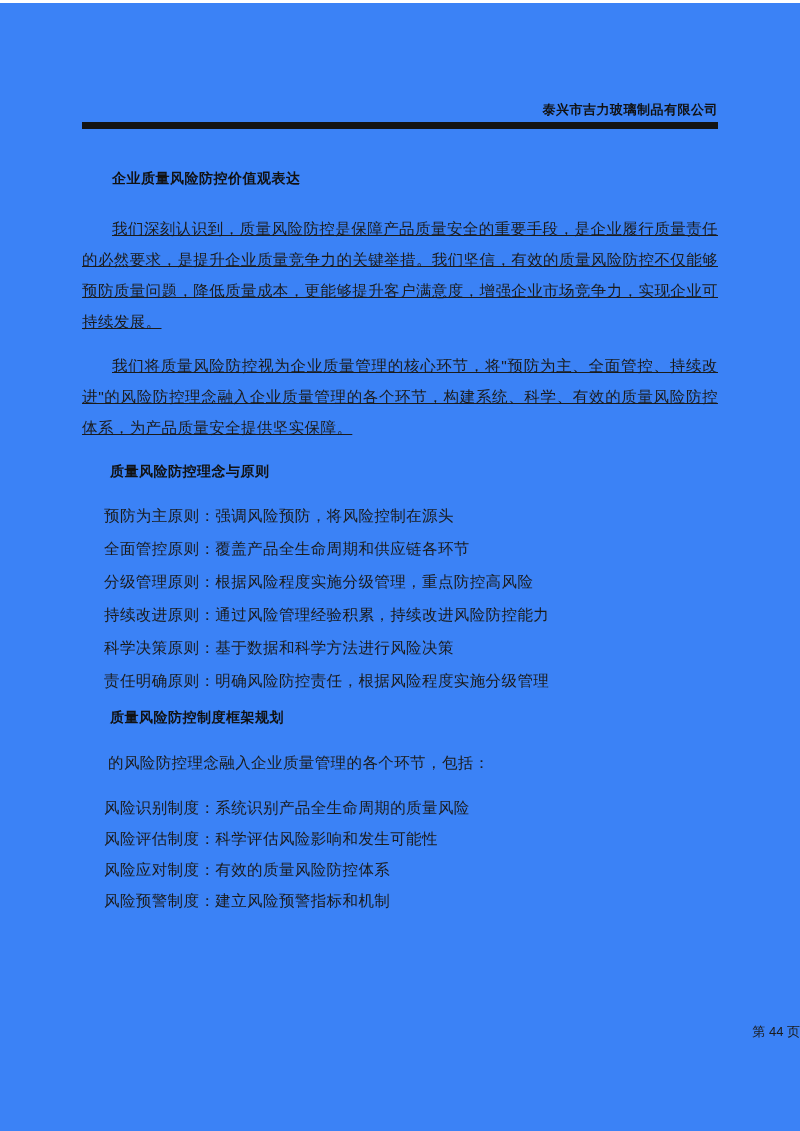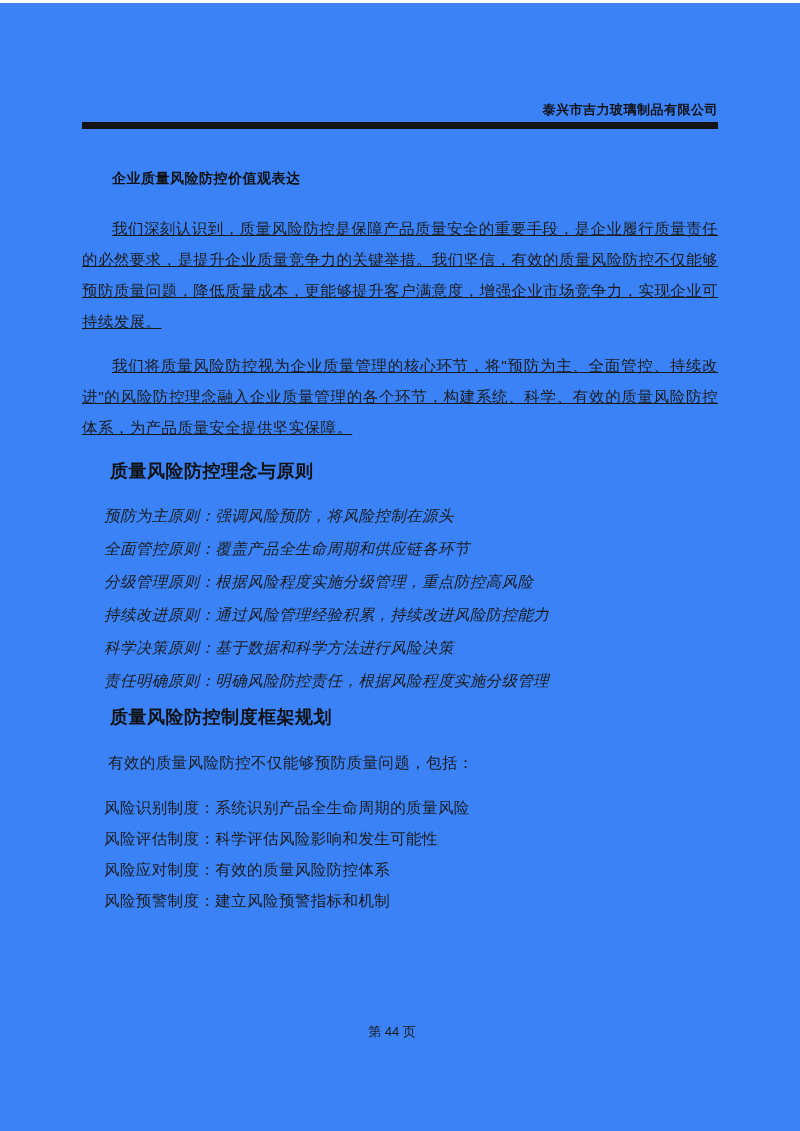--- a/index.html
+++ b/index.html
@@ -50,42 +50,42 @@
   .para {
     text-align: justify;
     text-indent: 30px;
     text-decoration: underline;
   }
   .para-1 { margin-top: 21px; }
   .para-2 { margin-top: 13px; }
   .section-heading {
     margin: 0;
     padding-left: 28px;
-    font-size: 18px;
+    font-size: 14px;
     font-weight: 700;
     line-height: 26px;
     letter-spacing: 0.5px;
     color: #111111;
   }
   .heading-1 { margin-top: 15px; }
   .heading-2 { margin-top: 7px; }
   .lead { text-indent: 26px; }
   .lead-1 { margin-top: 15px; }
   .lead-2 { margin-top: 17px; }
   .list { padding-left: 22px; }
-  .list-1 { margin-top: 15px; font-style: italic; }
+  .list-1 { margin-top: 15px; }
   .list-1 .body { line-height: 33px; }
   .list-2 { margin-top: 14px; }
   .list-2 .body { line-height: 31px; }
   .footer {
     position: absolute;
     left: 0;
-    right: 16px;
+    right: 0;
     top: 1020px;
-    text-align: center;
+    text-align: right;
     font-size: 13px;
     line-height: 18px;
     color: #1b1b1b;
   }
 </style>
 </head>
 <body>
 
 <div class="page">
 
@@ -104,21 +104,21 @@
   <div class="list list-1">
     <p class="body">预防为主原则：强调风险预防，将风险控制在源头</p>
     <p class="body">全面管控原则：覆盖产品全生命周期和供应链各环节</p>
     <p class="body">分级管理原则：根据风险程度实施分级管理，重点防控高风险</p>
     <p class="body">持续改进原则：通过风险管理经验积累，持续改进风险防控能力</p>
     <p class="body">科学决策原则：基于数据和科学方法进行风险决策</p>
     <p class="body">责任明确原则：明确风险防控责任，根据风险程度实施分级管理</p>
   </div>
 
   <h2 class="section-heading heading-2">质量风险防控制度框架规划</h2>
-  <p class="body lead lead-2">有效的质量风险防控不仅能够预防质量问题，包括：</p>
+  <p class="body lead lead-2">的风险防控理念融入企业质量管理的各个环节，包括：</p>
 
   <div class="list list-2">
     <p class="body">风险识别制度：系统识别产品全生命周期的质量风险</p>
     <p class="body">风险评估制度：科学评估风险影响和发生可能性</p>
     <p class="body">风险应对制度：有效的质量风险防控体系</p>
     <p class="body">风险预警制度：建立风险预警指标和机制</p>
   </div>
 
   <div class="footer">
     <span>第 44 页</span>

